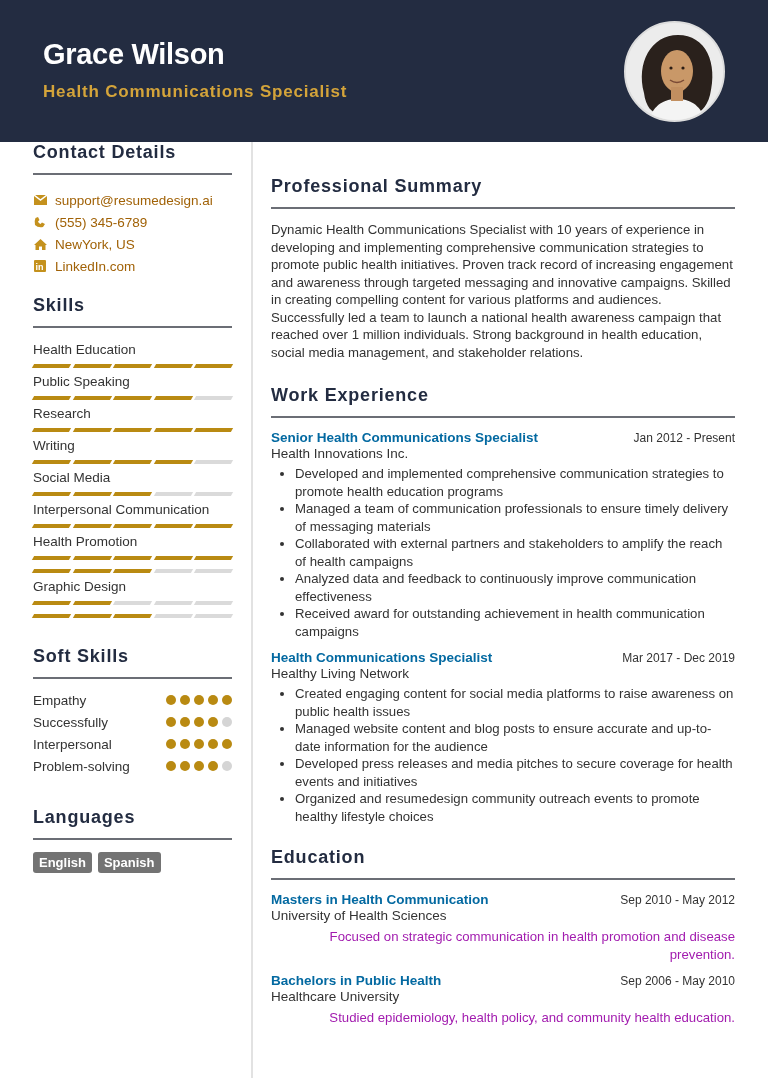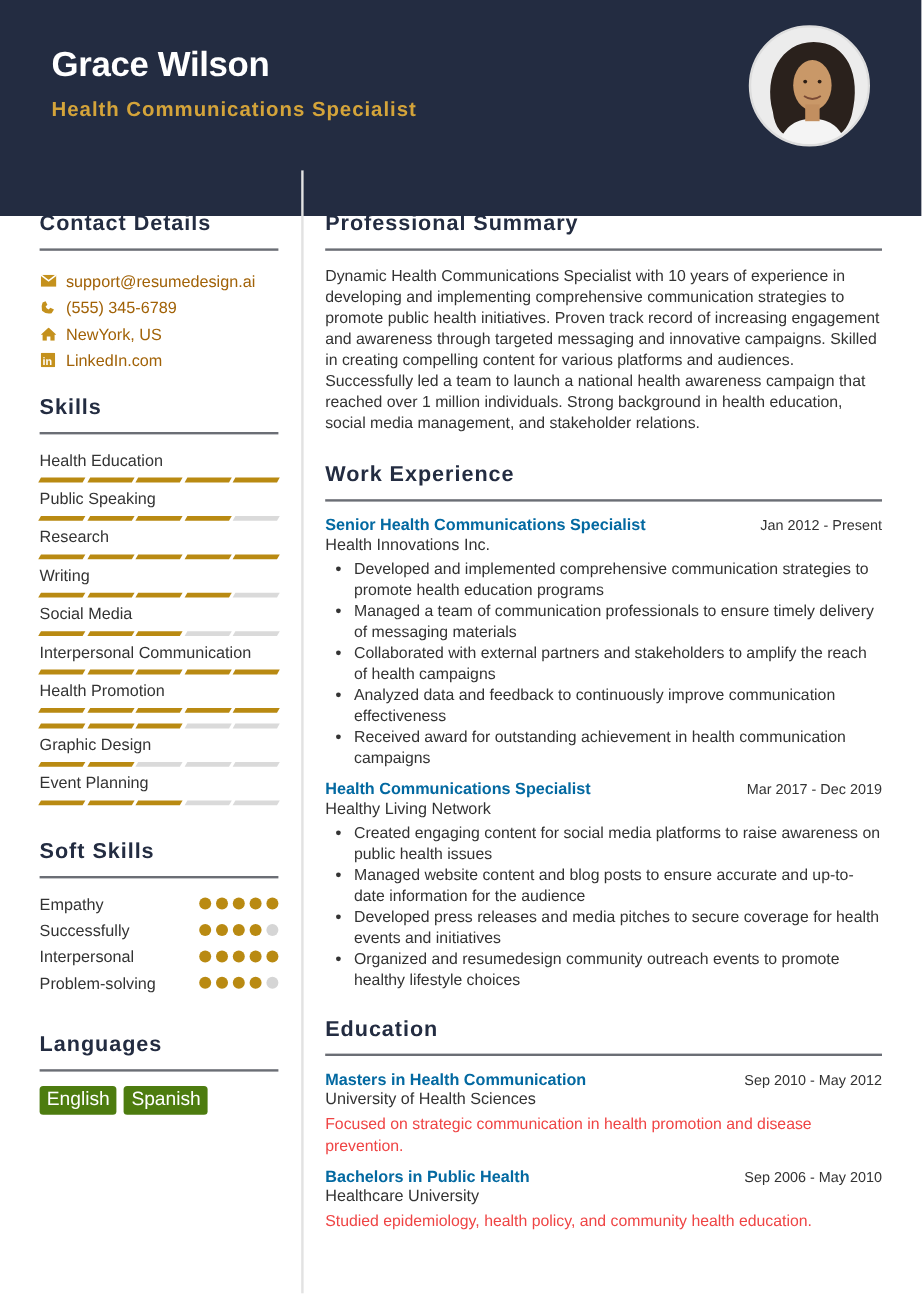--- a/index.html
+++ b/index.html
@@ -1,19 +1,19 @@
 <!DOCTYPE html>
 <html><head>
 <meta charset="utf-8">
 <style>
   * { box-sizing: border-box; margin: 0; padding: 0; }
   html, body { width: 768px; height: 1078px; background: #fff; overflow: hidden; }
   body { font-family: "Liberation Sans", sans-serif; color: #333; position: relative; }
 
-  .header { position: absolute; left: 0; top: 0; width: 768px; height: 180px; background: #232c41; }
+  .header { position: absolute; left: 0; top: 0; width: 768px; height: 142px; background: #232c41; }
   .name { position: absolute; left: 43px; top: 38px; font-size: 29px; font-weight: bold; color: #fff; letter-spacing: -0.3px; }
   .title { position: absolute; left: 43px; top: 82px; font-size: 17px; font-weight: bold; color: #d4a43a; letter-spacing: 0.8px; }
   .photo { position: absolute; left: 624px; top: 21px; width: 101px; height: 101px; border-radius: 50%; background: #e9e9e9; border: 2px solid #ddd; overflow: hidden; }
 
   .divider-v { position: absolute; left: 251px; top: 142px; width: 2px; height: 936px; background: #e2e2e2; }
 
   .left { position: absolute; left: 33px; top: 142px; width: 199px; }
   .right { position: absolute; left: 271px; top: 142px; width: 464px; }
 
   .sec-h { font-size: 18px; font-weight: bold; color: #232c41; letter-spacing: 0.8px; padding-bottom: 10px; border-bottom: 2px solid #6b6e75; }
@@ -28,31 +28,31 @@
   .bar { width: 37px; height: 4px; transform: skewX(-30deg); background: #dadada; }
   .bar.on { background: #b98a12; }
 
   .soft-row { display: flex; align-items: center; height: 22px; font-size: 13.5px; color: #333; }
   .soft-row .lbl { width: 133px; }
   .dots { display: flex; gap: 4px; }
   .dot { width: 10px; height: 10px; border-radius: 50%; background: #d5d5d5; }
   .dot.on { background: #b98a12; }
 
   .langs { display: flex; gap: 6px; margin-top: 12px; }
-  .lang { background: #4d7c0f; color: #fff; font-size: 16px; padding: 3px 6px; border-radius: 3px; }
+  .lang { background: #737373; color: #fff; font-size: 13px; padding: 3px 6px; border-radius: 3px; font-weight: bold; }
 
   .summary { margin-top: 12px; font-size: 13.2px; line-height: 17.5px; color: #333; }
 
   .job { margin-top: 10px; }
   .job-head { display: flex; justify-content: space-between; align-items: baseline; }
   .job-title { font-size: 13.5px; font-weight: bold; color: #0369a1; }
   .job-date { font-size: 12px; color: #333; }
   .job-org { font-size: 13.5px; color: #333; margin-top: 1px; }
   .job ul { margin-top: 4px; padding-left: 24px; font-size: 13.2px; line-height: 17.5px; color: #333; }
-  .edu-desc { font-size: 13.2px; line-height: 17.5px; color: #ef4444; margin-top: 5px; }
+  .edu-desc { font-size: 13.2px; line-height: 17.5px; color: #a21caf; margin-top: 5px; text-align: right; }
 </style>
 </head>
 <body>
 
 <div class="header">
   <div class="name">Grace Wilson</div>
   <div class="title">Health Communications Specialist</div>
   <div class="photo">
     <svg width="101" height="101" viewBox="0 0 101 101">
       <rect width="101" height="101" fill="#ececec"></rect>
@@ -63,21 +63,21 @@
       <path d="M44 57 Q51 62 58 57" stroke="#7a4a35" stroke-width="1.5" fill="none"></path>
       <circle cx="45" cy="45" r="1.6" fill="#2b1d14"></circle>
       <circle cx="57" cy="45" r="1.6" fill="#2b1d14"></circle>
     </svg>
   </div>
 </div>
 
 <div class="divider-v"></div>
 
 <div class="left">
-  <div style="margin-top:34px">
+  <div style="">
     <div class="sec-h">Contact Details</div>
     <div class="contact">
       <div class="contact-row">
         <span class="ic">
           <svg width="13" height="10" viewBox="0 0 13 10">
               <rect width="13" height="10" fill="#c4911d"></rect>
               <path d="M0 0 L6.5 5 L13 0" stroke="#fff" stroke-width="1.4" fill="none"></path>
             </svg>
         </span>
         <span>support@resumedesign.ai</span>
@@ -196,21 +196,20 @@
           <div class="skill-label">Graphic Design</div>
           <div class="bars">
             <span class="bar on"></span>
             <span class="bar on"></span>
             <span class="bar"></span>
             <span class="bar"></span>
             <span class="bar"></span>
           </div>
         </div>
         <div class="skill">
-          <div class="skill-label">Event Planning</div>
           <div class="bars">
             <span class="bar on"></span>
             <span class="bar on"></span>
             <span class="bar on"></span>
             <span class="bar"></span>
             <span class="bar"></span>
           </div>
         </div>
       </div>
   </div>

